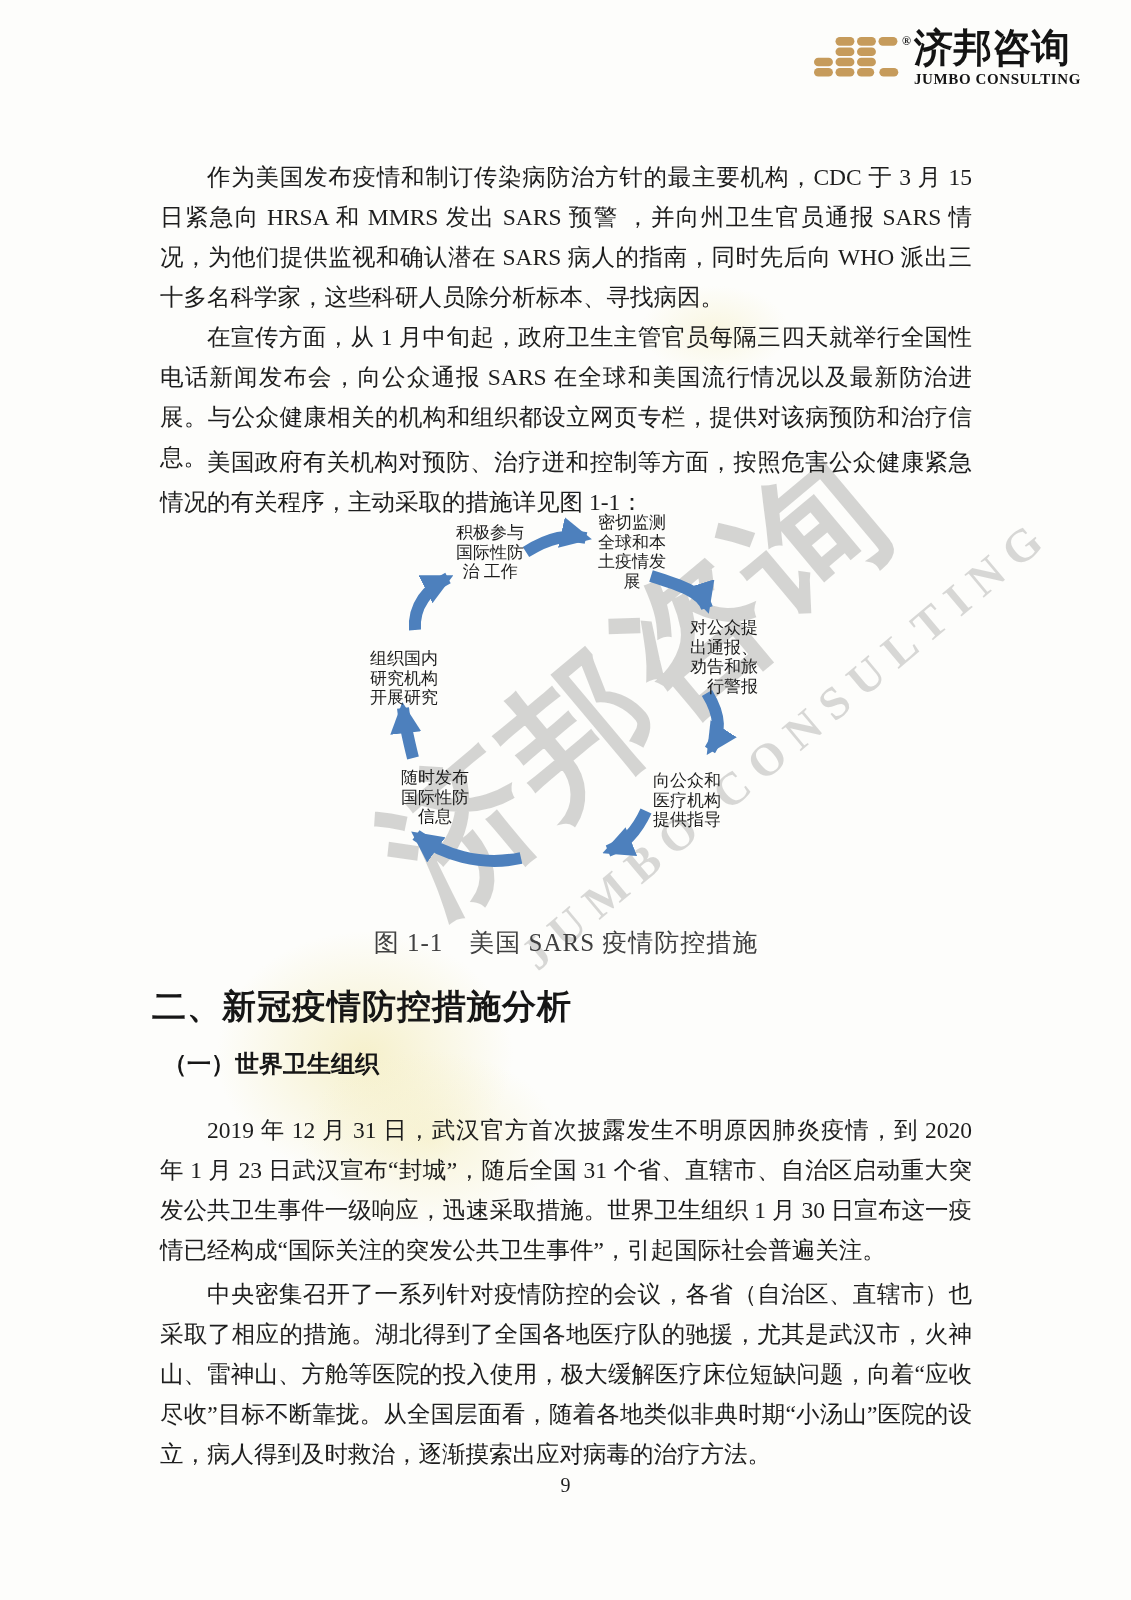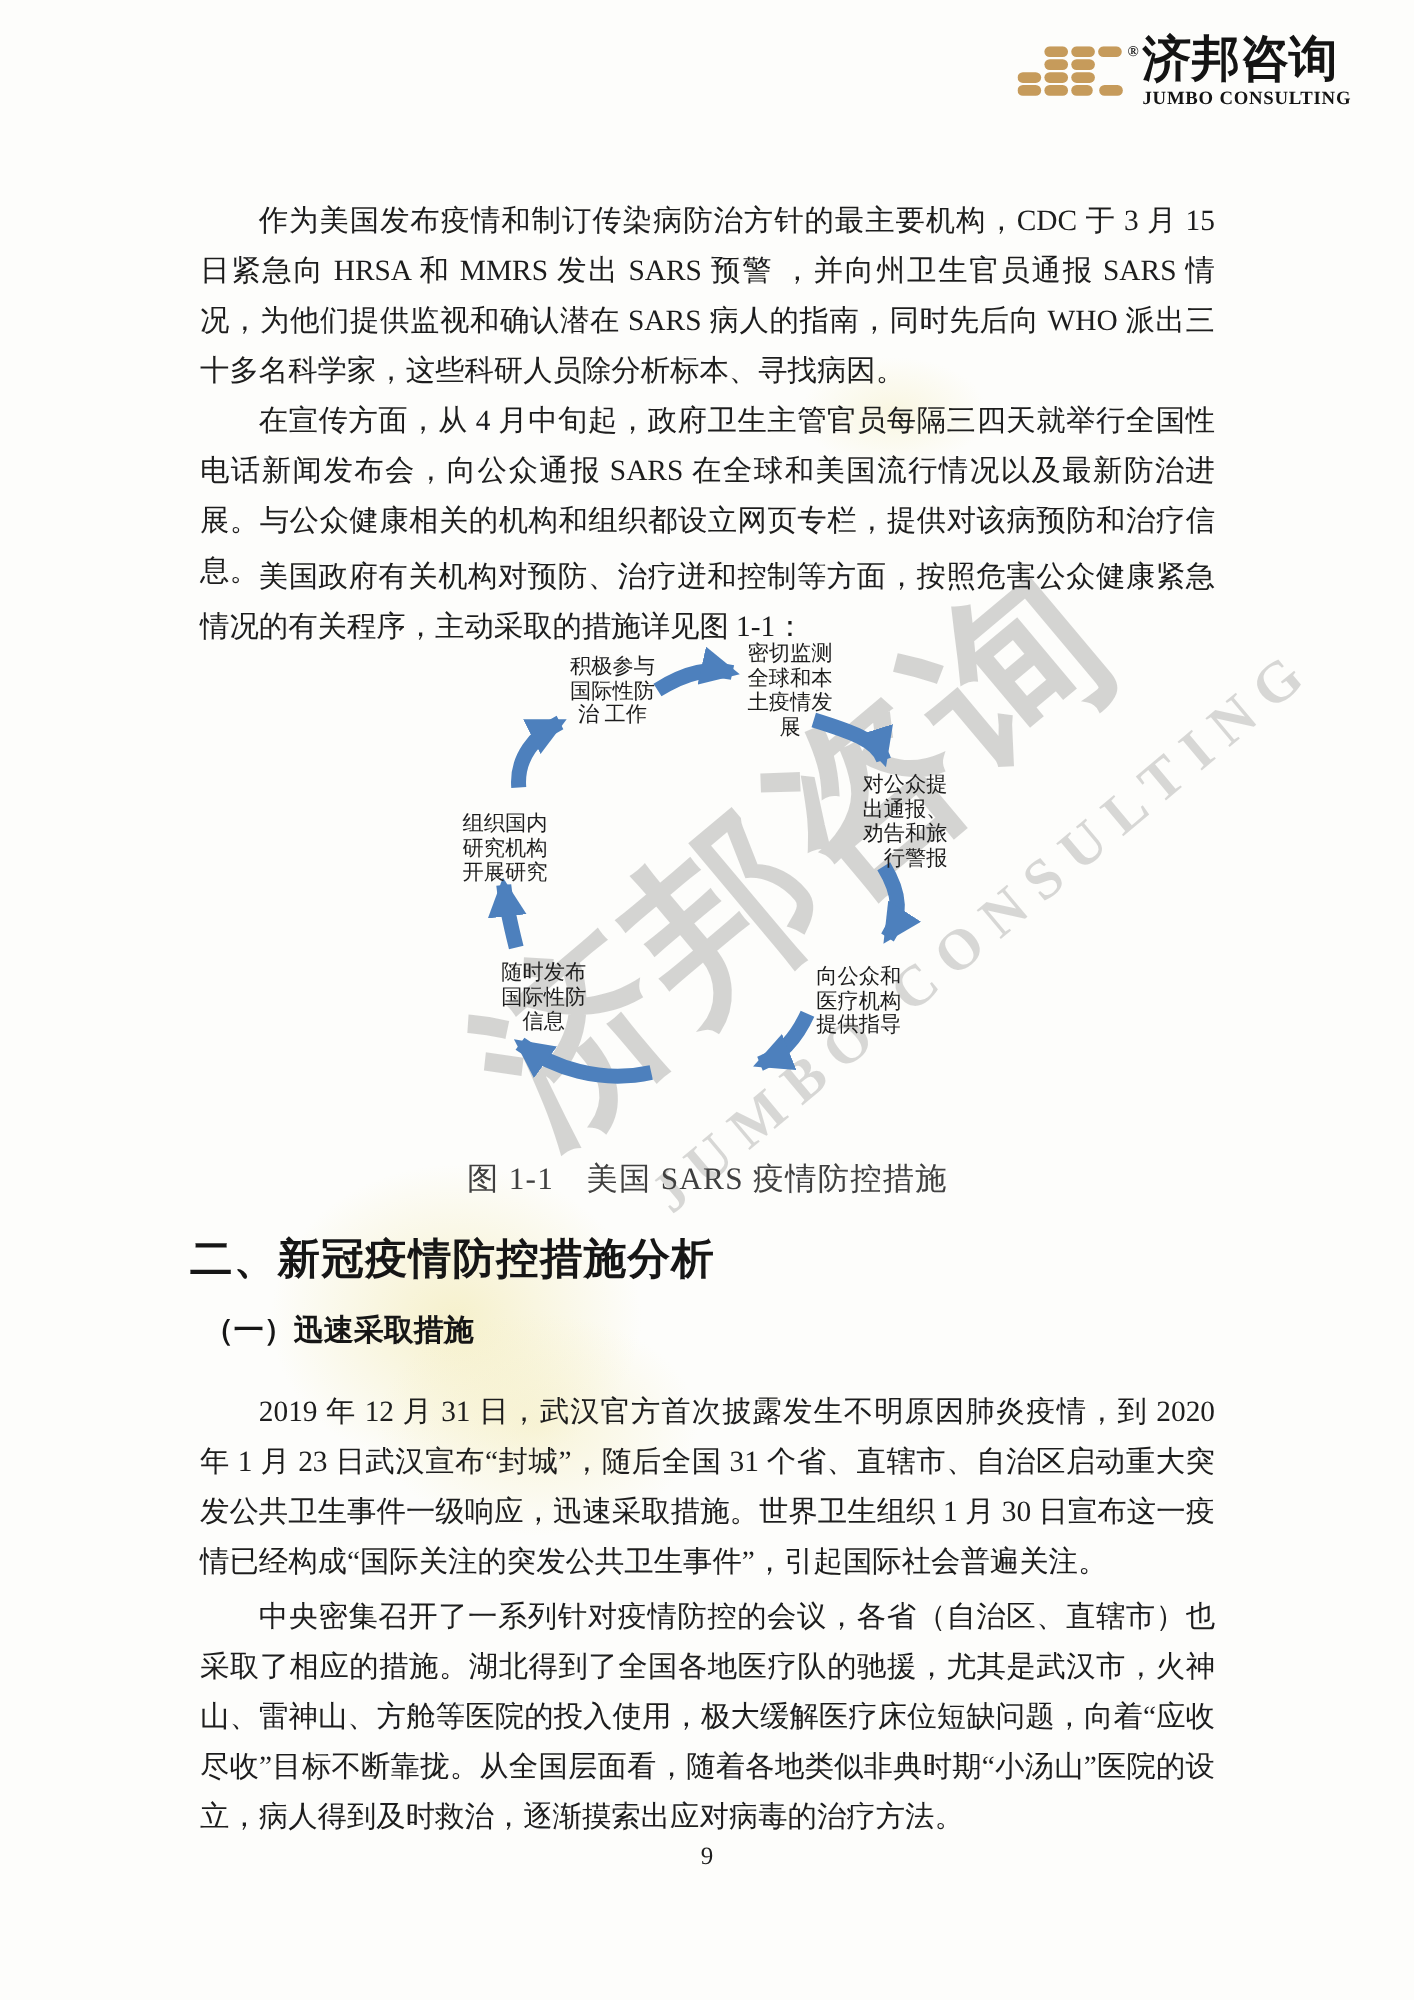--- a/index.html
+++ b/index.html
@@ -109,21 +109,21 @@
     </g>
   </svg>
   <span class="logo-reg">®</span>
   <div class="logo-text">
     <span class="logo-cn">济邦咨询</span>
     <span class="logo-en">JUMBO CONSULTING</span>
   </div>
 </div>
 
 <p class="para p1">作为美国发布疫情和制订传染病防治方针的最主要机构，CDC 于 3 月 15 日紧急向 HRSA 和 MMRS 发出 SARS 预警 ，并向州卫生官员通报 SARS 情况，为他们提供监视和确认潜在 SARS 病人的指南，同时先后向 WHO 派出三十多名科学家，这些科研人员除分析标本、寻找病因。</p>
-<p class="para p2">在宣传方面，从 4 月中旬起，政府卫生主管官员每隔三四天就举行全国性电话新闻发布会，向公众通报 SARS 在全球和美国流行情况以及最新防治进展。与公众健康相关的机构和组织都设立网页专栏，提供对该病预防和治疗信息。</p>
+<p class="para p2">在宣传方面，从 1 月中旬起，政府卫生主管官员每隔三四天就举行全国性电话新闻发布会，向公众通报 SARS 在全球和美国流行情况以及最新防治进展。与公众健康相关的机构和组织都设立网页专栏，提供对该病预防和治疗信息。</p>
 <p class="para p3">美国政府有关机构对预防、治疗迸和控制等方面，按照危害公众健康紧急情况的有关程序，主动采取的措施详见图 1-1：</p>
 
 <div class="figure">
   <svg class="cycle-arrows" viewBox="0 0 440 430">
     <defs>
       <marker id="ah" markerUnits="strokeWidth" markerWidth="2.6" markerHeight="2.6" refX="2.1" refY="1.3" orient="auto">
         <path d="M0,0 L2.6,1.3 L0,2.6 Z" fill="#4d80bd"></path>
       </marker>
     </defs>
     <g fill="none" stroke-width="12" marker-end="url(#ah)">
@@ -154,18 +154,18 @@
 研究机构
 开展研究</div>
   <div class="node n-tl">积极参与
 国际性防
 治 工作</div>
 </div>
 
 <div class="fig-caption">图 1-1　美国 SARS 疫情防控措施</div>
 
 <div class="h-section">二、新冠疫情防控措施分析</div>
-<div class="h-subsection">（一）迅速采取措施</div>
+<div class="h-subsection">（一）世界卫生组织</div>
 
 <p class="para p4">2019 年 12 月 31 日，武汉官方首次披露发生不明原因肺炎疫情，到 2020 年 1 月 23 日武汉宣布“封城”，随后全国 31 个省、直辖市、自治区启动重大突发公共卫生事件一级响应，迅速采取措施。世界卫生组织 1 月 30 日宣布这一疫情已经构成“国际关注的突发公共卫生事件”，引起国际社会普遍关注。</p>
 <p class="para p5">中央密集召开了一系列针对疫情防控的会议，各省（自治区、直辖市）也采取了相应的措施。湖北得到了全国各地医疗队的驰援，尤其是武汉市，火神山、雷神山、方舱等医院的投入使用，极大缓解医疗床位短缺问题，向着“应收尽收”目标不断靠拢。从全国层面看，随着各地类似非典时期“小汤山”医院的设立，病人得到及时救治，逐渐摸索出应对病毒的治疗方法。</p>
 
 <div class="page-number">9</div>
 
 </body></html>

